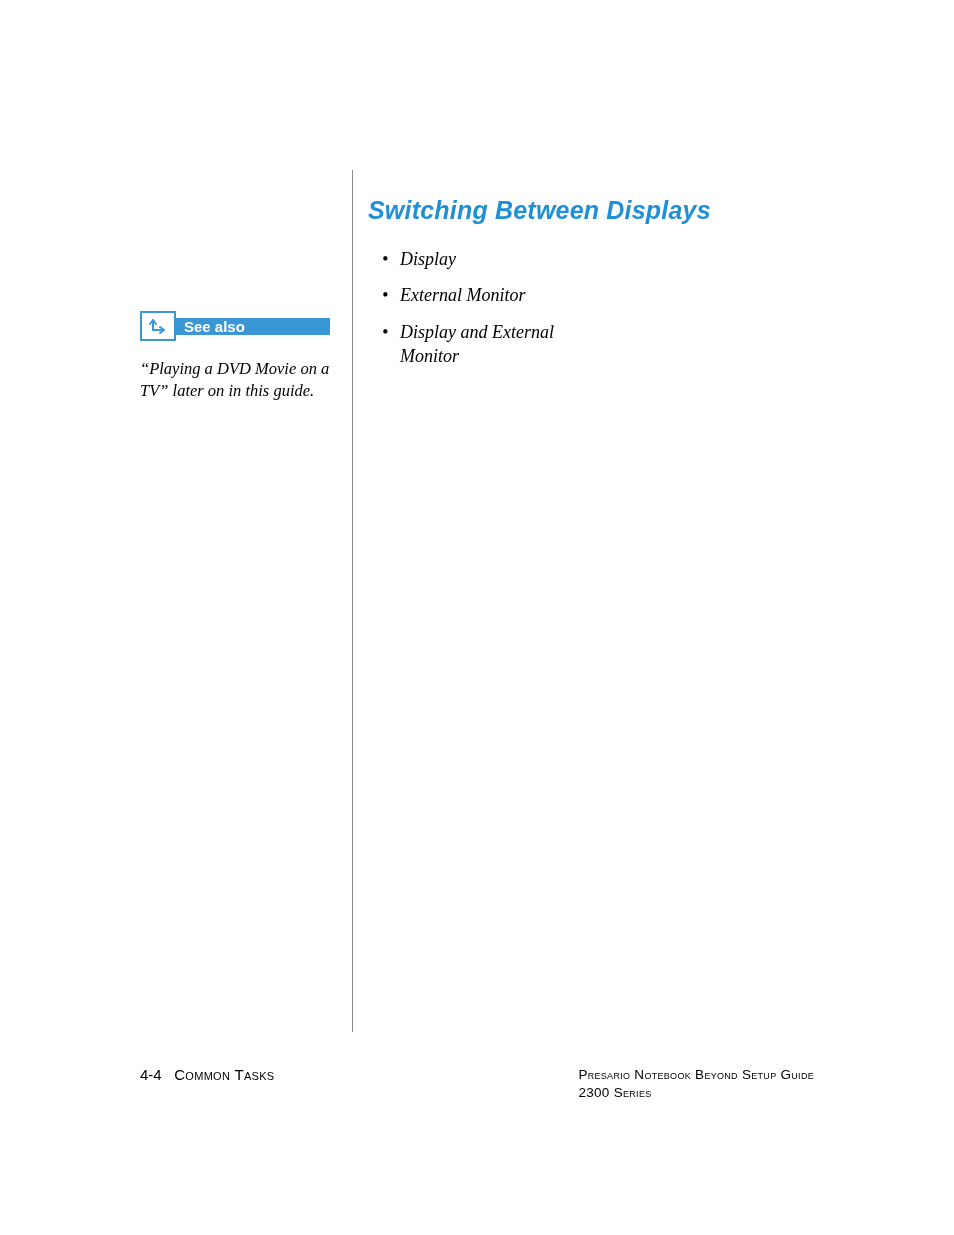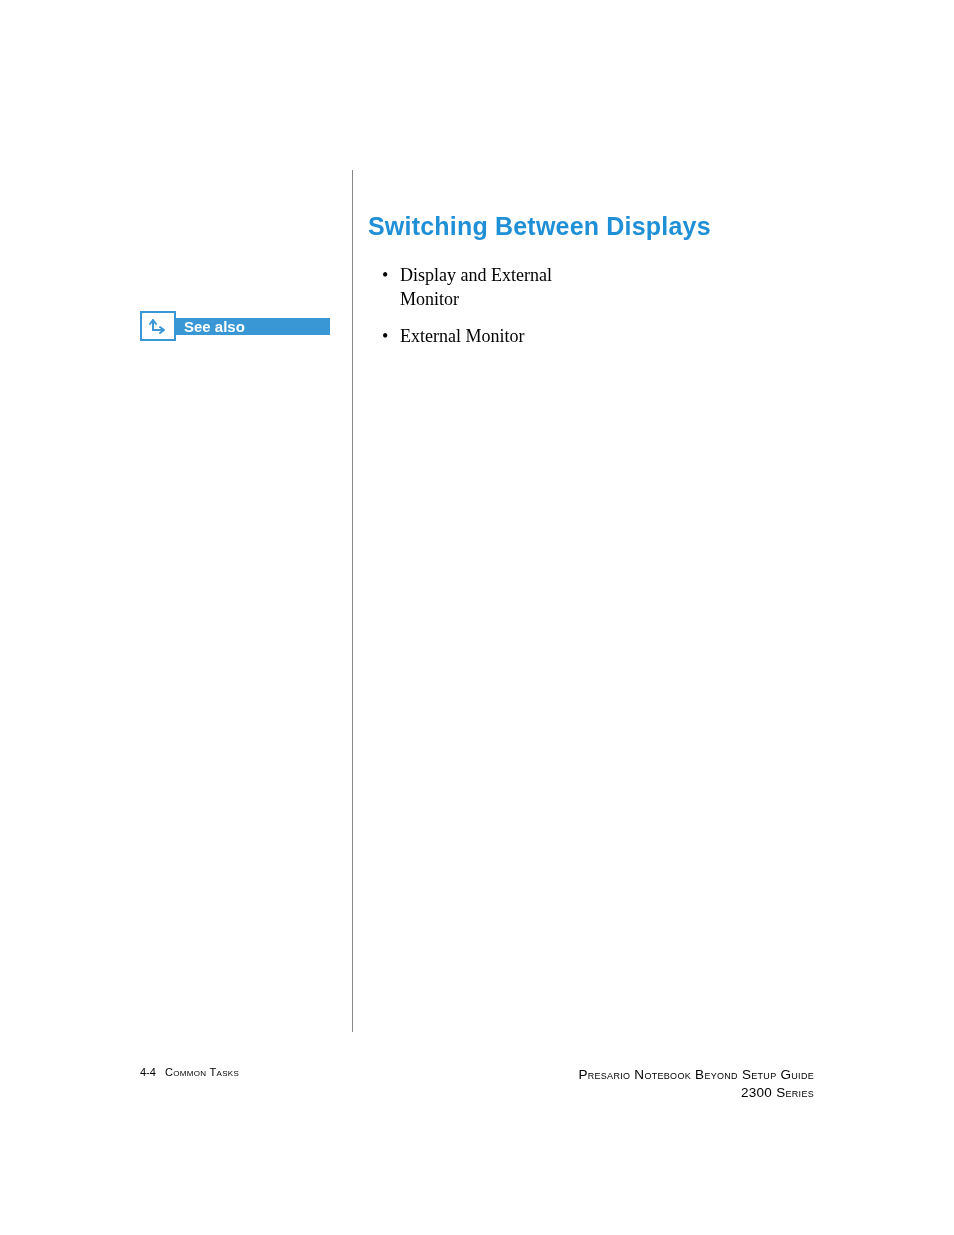--- a/index.html
+++ b/index.html
@@ -59,22 +59,23 @@
     position: absolute;
     left: 352px;
     top: 170px;
     width: 0;
     height: 862px;
     border-left: 1px solid #888888;
   }
   .main {
     position: absolute;
     left: 368px;
-    top: 212px;
+    top: 196px;
     width: 442px;
+    font-style: italic;
   }
   .heading {
     font-family: "Trebuchet MS", "Lucida Sans", Arial, sans-serif;
     font-weight: bold;
     color: #1f8fd6;
     font-size: 25px;
     margin: 0 0 22px 0;
     letter-spacing: 0.2px;
   }
   .para {
@@ -100,35 +101,34 @@
     position: absolute;
     left: 14px;
     top: 0;
     font-size: 18px;
   }
   .footer-left {
     position: absolute;
     left: 140px;
     top: 1066px;
     font-family: "Trebuchet MS", "Lucida Sans", Arial, sans-serif;
-    font-size: 11px;
+    font-size: 15px;
     color: #000000;
   }
   .footer-left .pn {
     font-variant: normal;
   }
   .smallcaps {
     font-variant: small-caps;
     letter-spacing: 0.3px;
   }
   .footer-right {
     position: absolute;
     right: 140px;
     top: 1066px;
-    text-align: right;
     font-family: "Trebuchet MS", "Lucida Sans", Arial, sans-serif;
     font-size: 13.5px;
     color: #000000;
     line-height: 1.35;
   }
   .bold { font-weight: bold; }
 </style>
 </head>
 <body>
 
@@ -137,29 +137,31 @@
   <div class="sidebar">
     <div class="seealso-box">
       <div class="seealso-icon-cell">
         <svg width="20" height="20" viewBox="0 0 20 20">
           <path d="M5 14 L5 4 M5 4 L2 8 M5 4 L8 8" stroke="#3a97d6" stroke-width="2" fill="none" stroke-linecap="round" stroke-linejoin="round"></path>
           <path d="M5 14 L16 14 M16 14 L12 11 M16 14 L12 17" stroke="#3a97d6" stroke-width="2" fill="none" stroke-linecap="round" stroke-linejoin="round"></path>
         </svg>
       </div>
       <div class="seealso-label-cell">See also</div>
     </div>
+    <div class="seealso-text">“Playing a DVD Movie on a TV” later on in this guide.</div>
   </div>
 
   <div class="divider"></div>
 
   <div class="main">
     <h2 class="heading">Switching Between Displays</h2>
     <ul class="bullets">
+      <li>Display</li>
+      <li>External Monitor</li>
       <li>Display and External Monitor</li>
-      <li>External Monitor</li>
     </ul>
   </div>
 
   <div class="footer-left">
     <span class="pn">4-4</span>&nbsp;&nbsp;&nbsp;<span class="smallcaps">Common Tasks</span>
   </div>
 
   <div class="footer-right">
     <div class="smallcaps">Presario Notebook Beyond Setup Guide</div>
     <div class="smallcaps">2300 Series</div>

